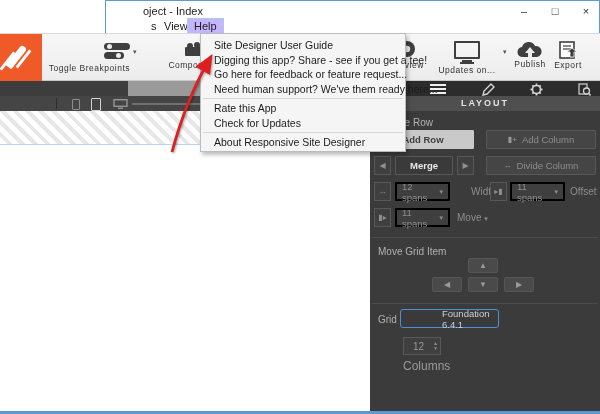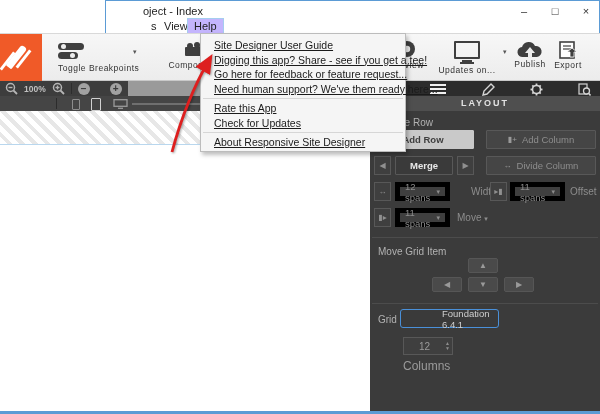--- a/index.html
+++ b/index.html
@@ -55,41 +55,41 @@
   .pheader{left:370px;top:96px;width:230px;height:15px;background:#4f4f4f;
     color:#e3e3e3;font-size:9px;font-weight:bold;letter-spacing:2px;
     text-align:center;line-height:15px;}
   .plabel{font-size:10px;color:#b2b2b2;}
   .pbtn{background:#454545;border:1px solid #585858;color:#8d8d8d;font-size:9.5px;
     display:flex;align-items:center;justify-content:center;box-sizing:border-box;border-radius:1px;}
   .pbtn .ic{display:inline-block;margin-right:5px;color:#9a9a9a;font-size:8px;}
   .pbtn-active{background:#c9c9c9;border:1px solid #c9c9c9;color:#3f3f3f;font-weight:bold;}
   .sqbtn{width:17px;height:19px;background:#3f3f3f;border:1px solid #585858;color:#909090;
     font-size:8px;display:flex;align-items:center;justify-content:center;box-sizing:border-box;}
-  .select{background:#3f3f3f;border:5px solid #000000;color:#8d8d8d;font-size:9.5px;
+  .select{background:#3f3f3f;border:2px solid #000000;color:#8d8d8d;font-size:9.5px;
     display:flex;align-items:center;justify-content:space-between;box-sizing:border-box;
     padding:0 5px;}
   .arrowbtn{width:30px;height:15px;background:#4a4a4a;border:1px solid #565656;
     color:#9a9a9a;font-size:8px;display:flex;align-items:center;justify-content:center;
     box-sizing:border-box;border-radius:2px;}
   .psep{left:372px;width:226px;height:1px;background:#4c4c4c;}
   .gridbtn{background:#3a3a3a;border:1px solid #4a90d9;border-radius:3px;color:#cfcfcf;
     font-size:9.5px;display:flex;align-items:center;justify-content:center;box-sizing:border-box;}
   .stepper{background:#3f3f3f;border:1px solid #585858;color:#9a9a9a;font-size:10px;
     display:flex;align-items:center;box-sizing:border-box;}
   .stepper .val{flex:1;text-align:center;}
   .stepper .updown{display:flex;flex-direction:column;font-size:5px;color:#8d8d8d;
     line-height:5px;padding-right:2px;}
   .sublabel{font-size:12px;color:#9a9a9a;}
   
   .menu{left:200px;top:33px;width:206px;height:119px;background:#f5f5f5;
     border:1px solid #bcbcbc;box-shadow:2px 3px 4px rgba(0,0,0,.25);
     box-sizing:border-box;padding-top:4px;}
   .menu-item{height:14.5px;line-height:14.5px;padding-left:13px;font-size:10.5px;color:#1b1b1b;
-    white-space:nowrap;text-decoration:underline;}
+    white-space:nowrap;}
   .menu-sep{height:1px;background:#d6d6d6;margin:2px 2px;}
   
   .anno{pointer-events:none;filter:drop-shadow(1.5px 1.5px 1px rgba(0,0,0,.35));}
   
   svg{display:block;}
 </style>
 </head>
 <body>
 
 <div class="abs win-border" style="left:105px;top:0;width:495px;height:1px;"></div>
@@ -107,21 +107,21 @@
 <div class="abs menubar-item" style="left:158px;top:19px;">View</div>
 <div class="abs menubar-item active" style="left:188px;top:19px;">Help</div>
 
 <div class="abs toolbar"></div>
 <div class="abs logo">
   <div class="pen3"></div>
     <div class="pen"></div>
     <div class="pen2"></div>
 </div>
 
-<div class="abs" style="left:58px;top:41px;width:72px;height:36px;display:flex;flex-direction:column;align-items:flex-start;">
+<div class="abs" style="left:58px;top:41px;width:72px;height:36px;display:flex;flex-direction:column;align-items:flex-end;">
   <div>
     <div class="slider-bar">
         <div class="slider-knob" style="left:3px;"></div>
       </div>
     <div class="slider-bar" style="width:20px;">
         <div class="slider-knob" style="right:3px;"></div>
       </div>
   </div>
   <div class="tbtn-label" style="margin-top:2px;">Toggle Breakpoints</div>
 </div>
@@ -176,41 +176,20 @@
       <line x1="5" y1="5" x2="13" y2="5" stroke="#3f3f3f" stroke-width="1.2"></line>
       <line x1="5" y1="8" x2="13" y2="8" stroke="#3f3f3f" stroke-width="1.2"></line>
       <path d="M12 16 v-5 h-3 l5-4 5 4 h-3 v5 z" fill="#3f3f3f" stroke="#fff" stroke-width="0.8"></path>
     </svg>
   </div>
   <div class="tbtn-label" style="margin-top:1px;">Export</div>
 </div>
 
 <div class="abs rowA">
   <div class="track"></div>
-  <div style="position:absolute;left:5px;top:1px;display:flex;align-items:center;gap:6px;height:13px;">
-    <span>
-      <svg width="13" height="13" viewBox="0 0 13 13">
-          <circle cx="5.5" cy="5.5" r="4" fill="none" stroke="#b5b5b5" stroke-width="1.5"></circle>
-          <line x1="8.5" y1="8.5" x2="12" y2="12" stroke="#b5b5b5" stroke-width="1.8"></line>
-          <line x1="3.5" y1="5.5" x2="7.5" y2="5.5" stroke="#b5b5b5" stroke-width="1.4"></line>
-        </svg>
-    </span>
-    <span class="zoomtext">100%</span>
-    <span>
-      <svg width="13" height="13" viewBox="0 0 13 13">
-          <circle cx="5.5" cy="5.5" r="4" fill="none" stroke="#b5b5b5" stroke-width="1.5"></circle>
-          <line x1="8.5" y1="8.5" x2="12" y2="12" stroke="#b5b5b5" stroke-width="1.8"></line>
-          <line x1="3.5" y1="5.5" x2="7.5" y2="5.5" stroke="#b5b5b5" stroke-width="1.4"></line>
-          <line x1="5.5" y1="3.5" x2="5.5" y2="7.5" stroke="#b5b5b5" stroke-width="1.4"></line>
-        </svg>
-    </span>
-    <span class="vsep"></span>
-    <span class="circbtn">−</span>
-    <span class="circbtn" style="margin-left:14px;">+</span>
-  </div>
 </div>
 
 <div class="abs rowB">
   <div class="rline"></div>
   <span class="zoomtext" style="position:absolute;left:16px;top:3px;color:#a8a8a8;margin-top:19px;">639 px</span>
   <span class="vsep" style="position:absolute;left:56px;top:2px;"></span>
   <span class="phone" style="position:absolute;left:72px;top:3px;width:6px;height:9px;"></span>
   <span class="phone" style="position:absolute;left:91px;top:2px;width:8px;height:11px;border-color:#d2d2d2;"></span>
   <span style="position:absolute;left:113px;top:3px;">
     <svg width="15" height="10" viewBox="0 0 15 10">
@@ -308,21 +287,21 @@
 <div class="abs arrowbtn" style="left:432px;top:277px;">◀</div>
 <div class="abs arrowbtn" style="left:468px;top:277px;">▼</div>
 <div class="abs arrowbtn" style="left:504px;top:277px;">▶</div>
 
 <div class="abs psep" style="top:303px;"></div>
 
 <div class="abs plabel" style="left:378px;top:314px;">Grid</div>
 <div class="abs gridbtn" style="left:400px;top:309px;width:99px;height:19px;padding-left:41px;">
   <span>Foundation 6.4.1</span>
 </div>
-<div class="abs stepper" style="left:403px;top:337px;width:50px;height:18px;">
+<div class="abs stepper" style="left:403px;top:337px;width:38px;height:18px;">
   <span class="val">12</span>
   <span class="updown">
       <span>▲</span>
       <span>▼</span>
     </span>
 </div>
 <div class="abs sublabel" style="left:403px;top:359px;">Columns</div>
 
 <div class="abs menu">
   <div class="menu-item">Site Designer User Guide</div>

